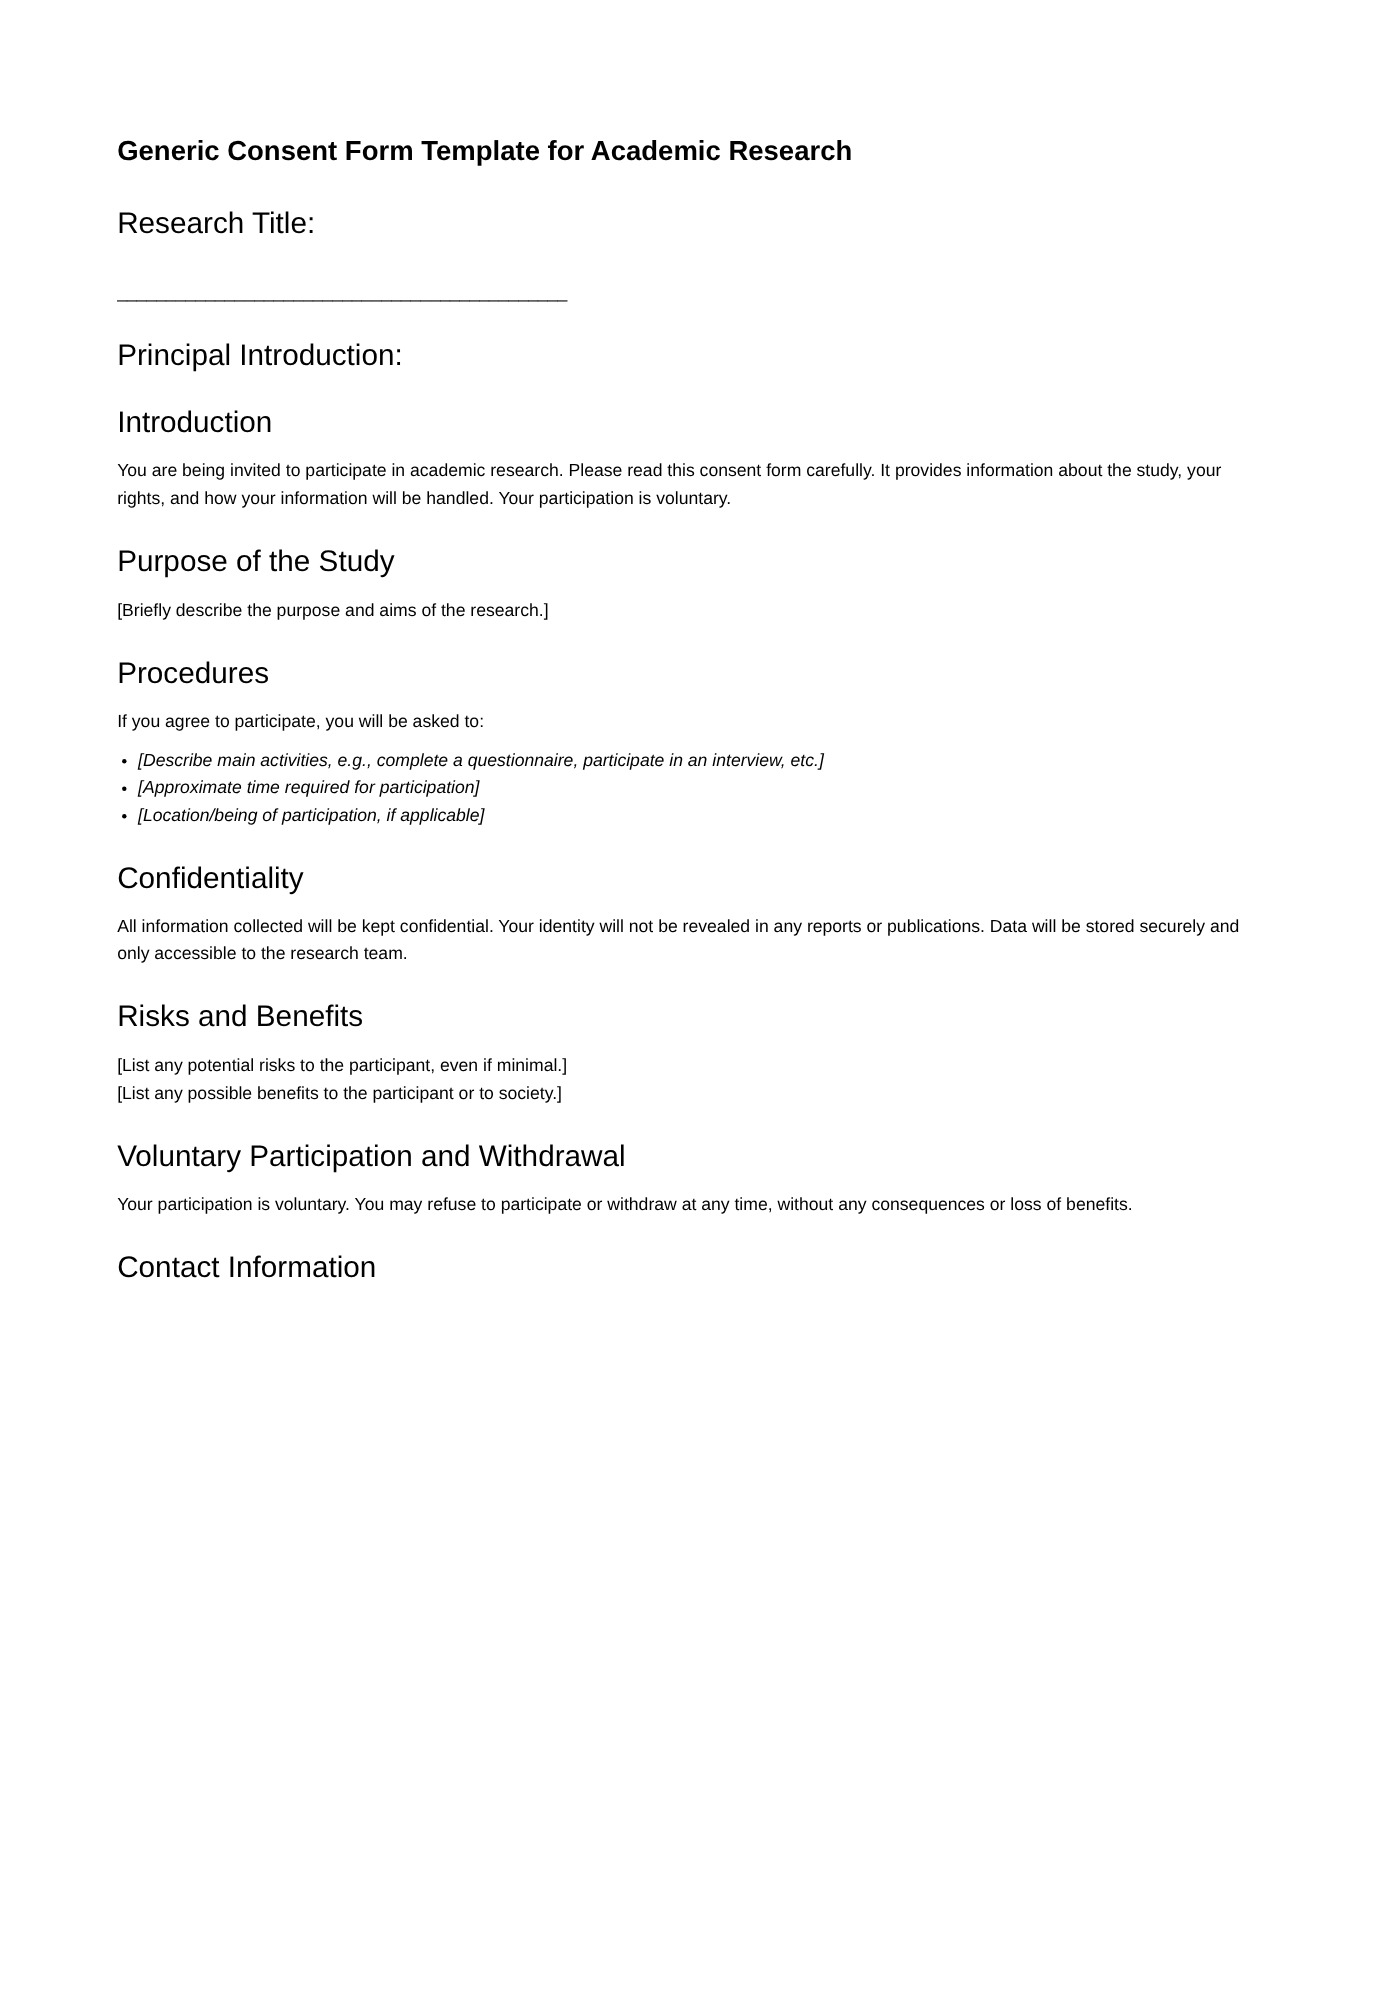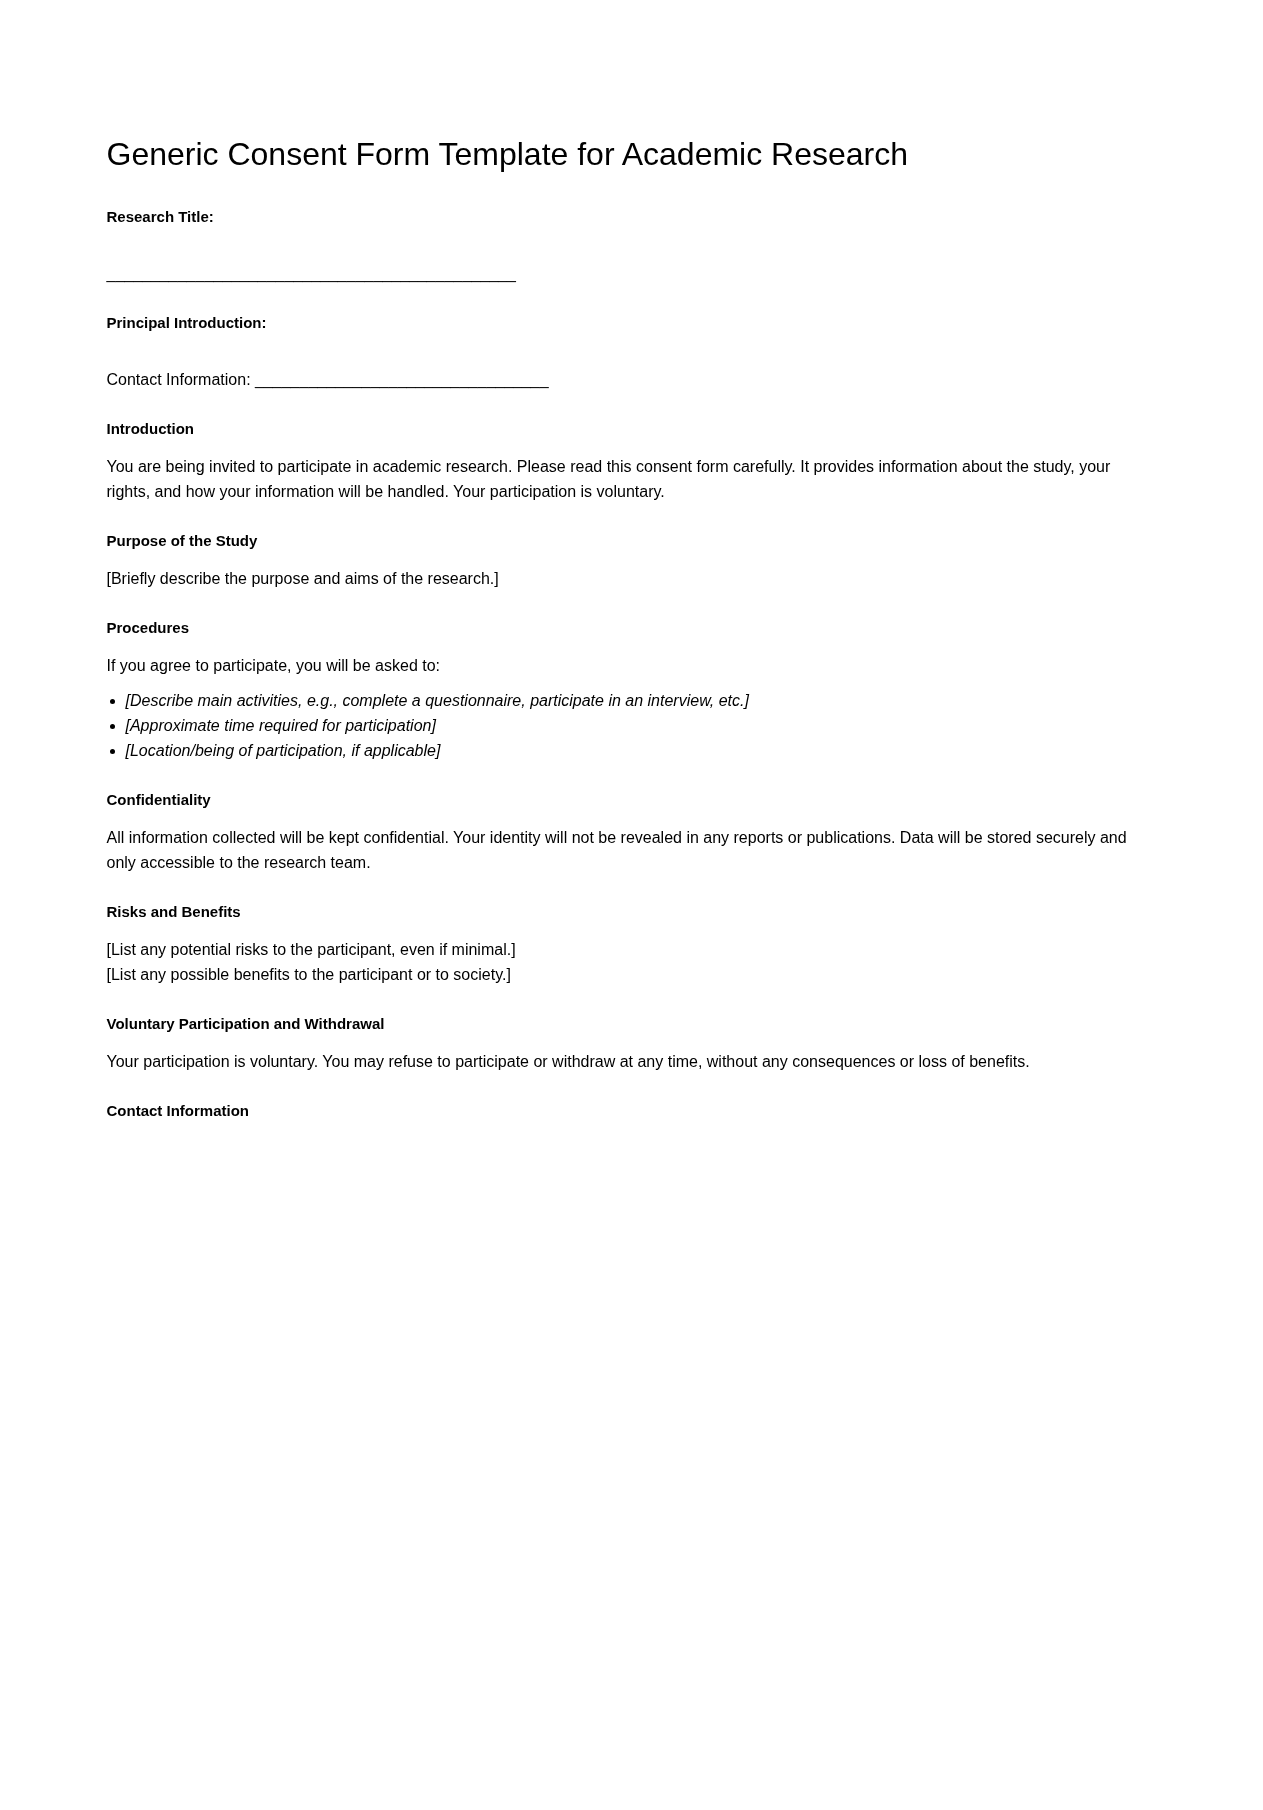--- a/index.html
+++ b/index.html
@@ -15,29 +15,29 @@
       font-size: 16px;
       line-height: 25px;
     }
     .page {
       width: 1050px;
       margin: 0 auto;
       padding-top: 122px;
       box-sizing: content-box;
     }
     h1 {
-      font-size: 32px;
+      font-size: 25px;
+      line-height: 1.2;
+      font-weight: bold;
+      margin: 0 0 35px 0;
+    }
+    h2 {
+      font-size: 27px;
       line-height: 1.2;
       font-weight: normal;
-      margin: 13px 0 35px 0;
-    }
-    h2 {
-      font-size: 15px;
-      line-height: 1.2;
-      font-weight: bold;
       margin: 28px 0 16px 0;
     }
     p {
       margin: 10px 0;
     }
     ul {
       margin: 10px 0;
       padding-left: 19px;
     }
     li {
@@ -57,21 +57,20 @@
 <body>
 
 <div class="page">
 
   <h1>Generic Consent Form Template for Academic Research</h1>
 
   <h2>Research Title:</h2>
   <p class="field-line"><span class="blank">______________________________________________</span></p>
 
   <h2>Principal Introduction:</h2>
-  <p class="field-line"><span>Contact Information: </span><span class="blank">_________________________________</span></p>
 
   <h2>Introduction</h2>
   <p>You are being invited to participate in academic research. Please read this consent form carefully. It provides information about the study, your rights, and how your information will be handled. Your participation is voluntary.</p>
 
   <h2>Purpose of the Study</h2>
   <p>[Briefly describe the purpose and aims of the research.]</p>
 
   <h2>Procedures</h2>
   <p>If you agree to participate, you will be asked to:</p>
   <ul>

